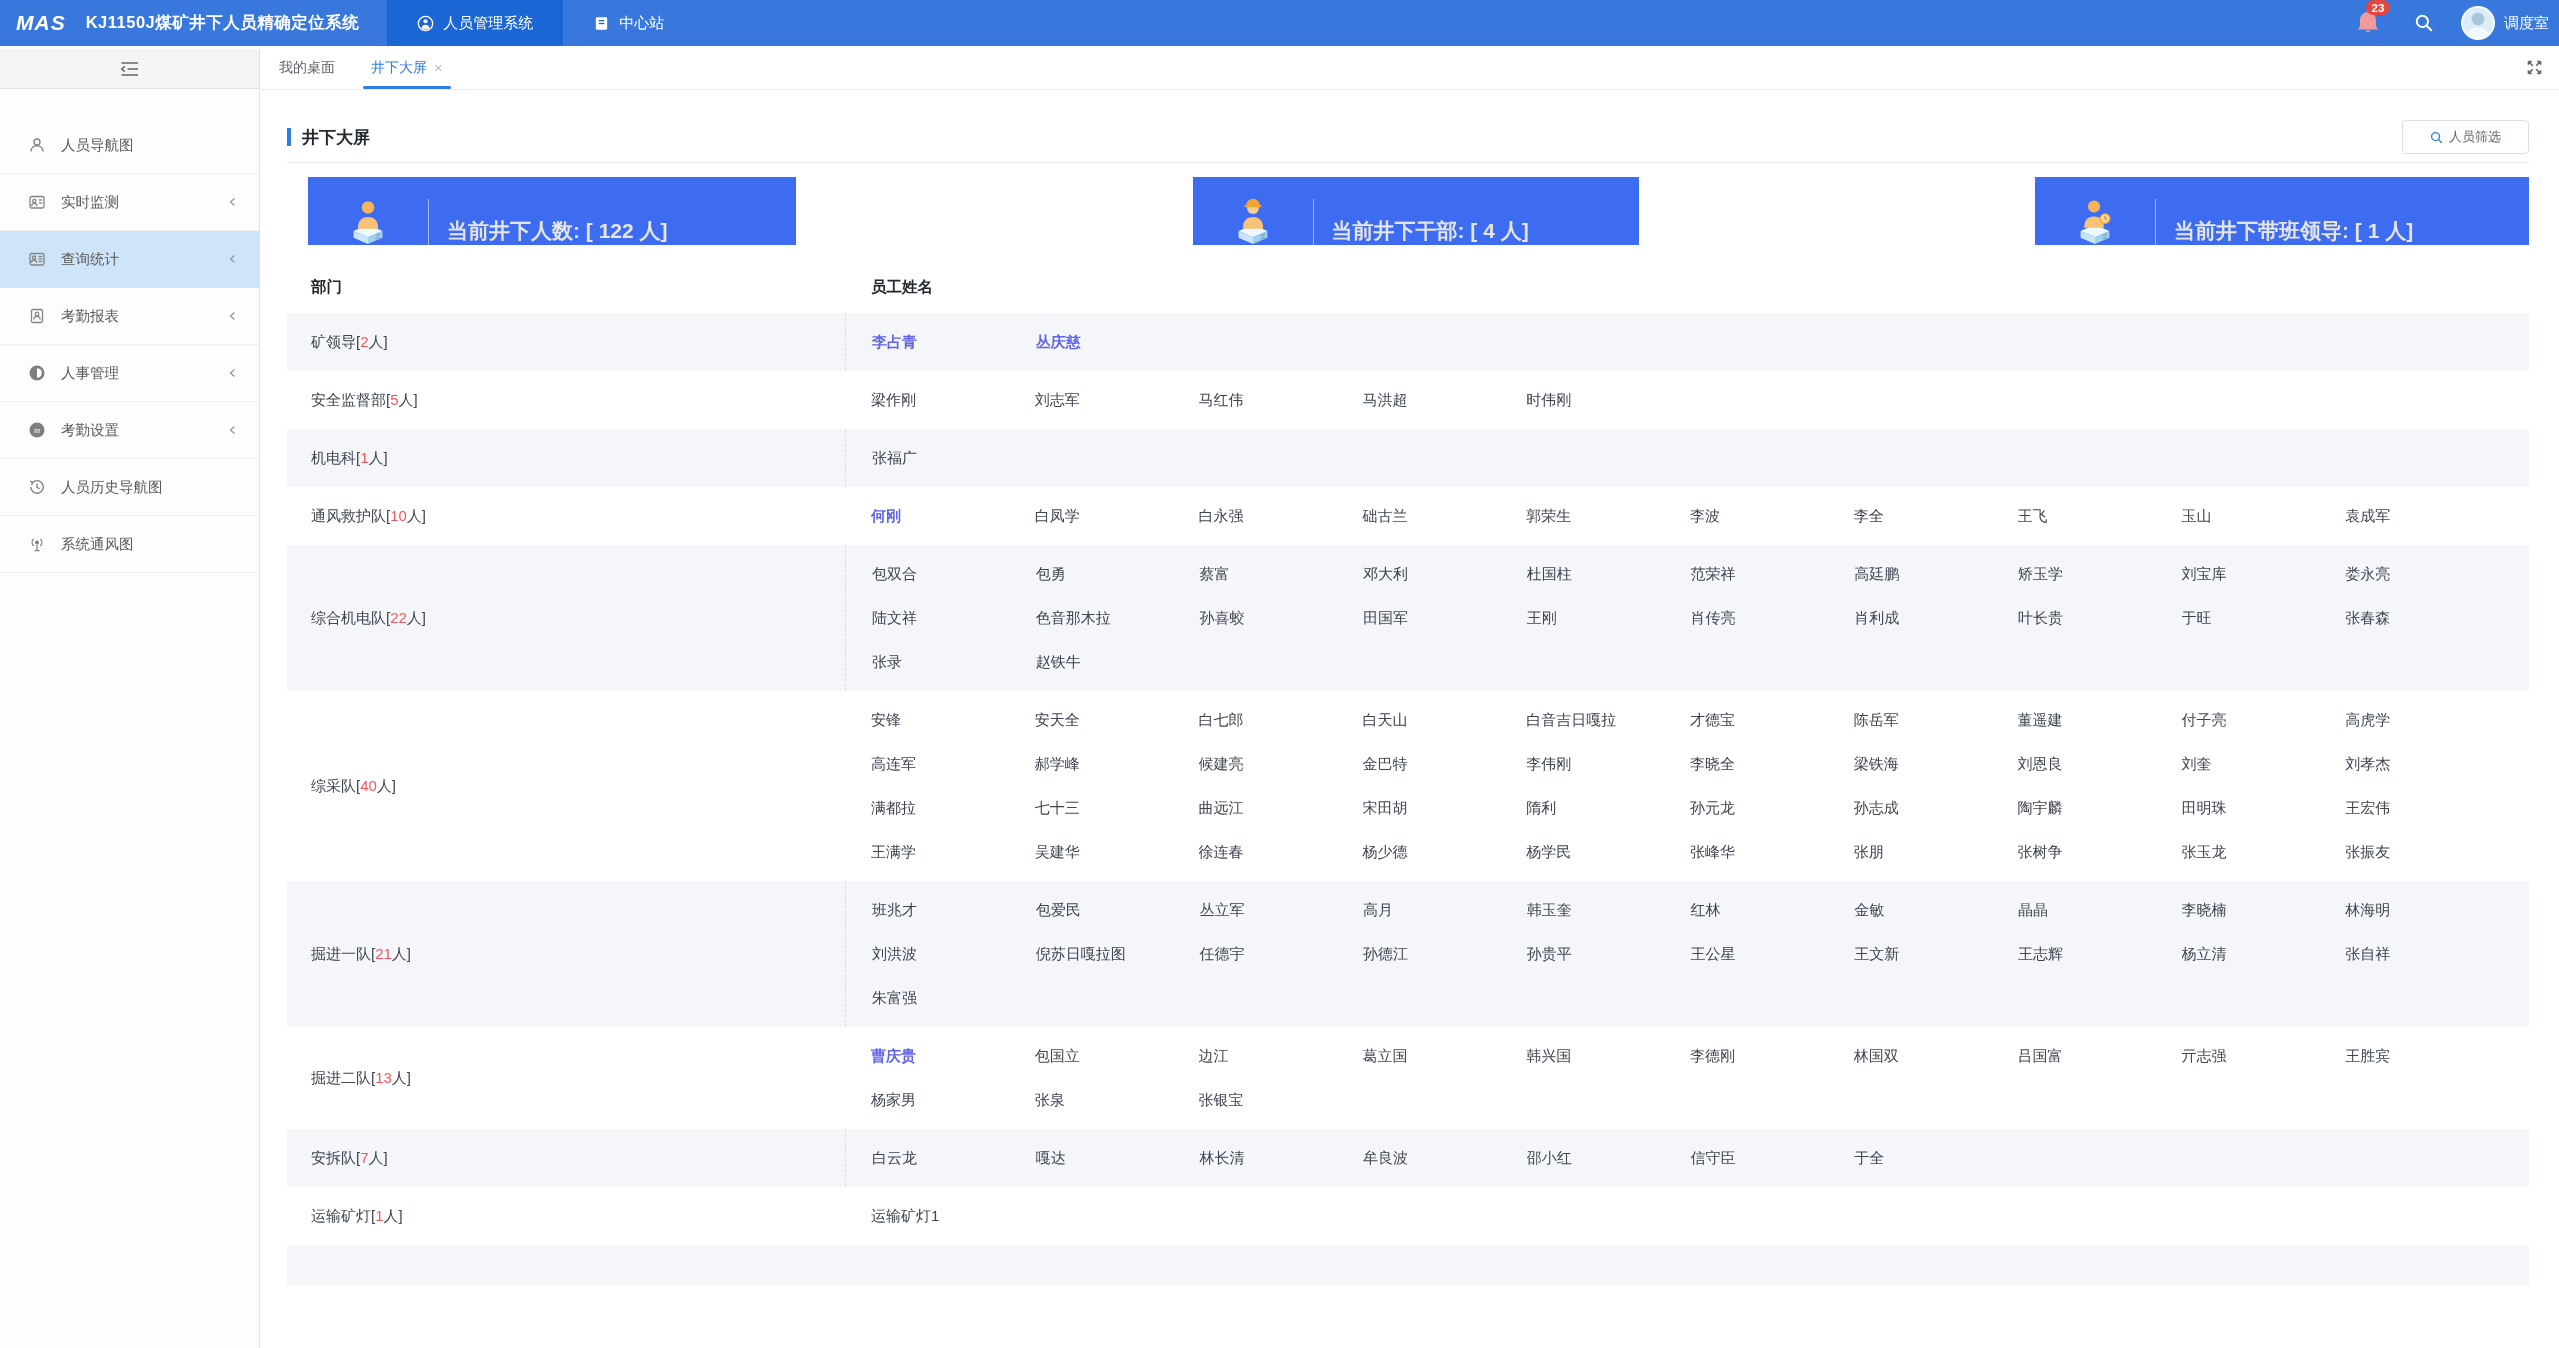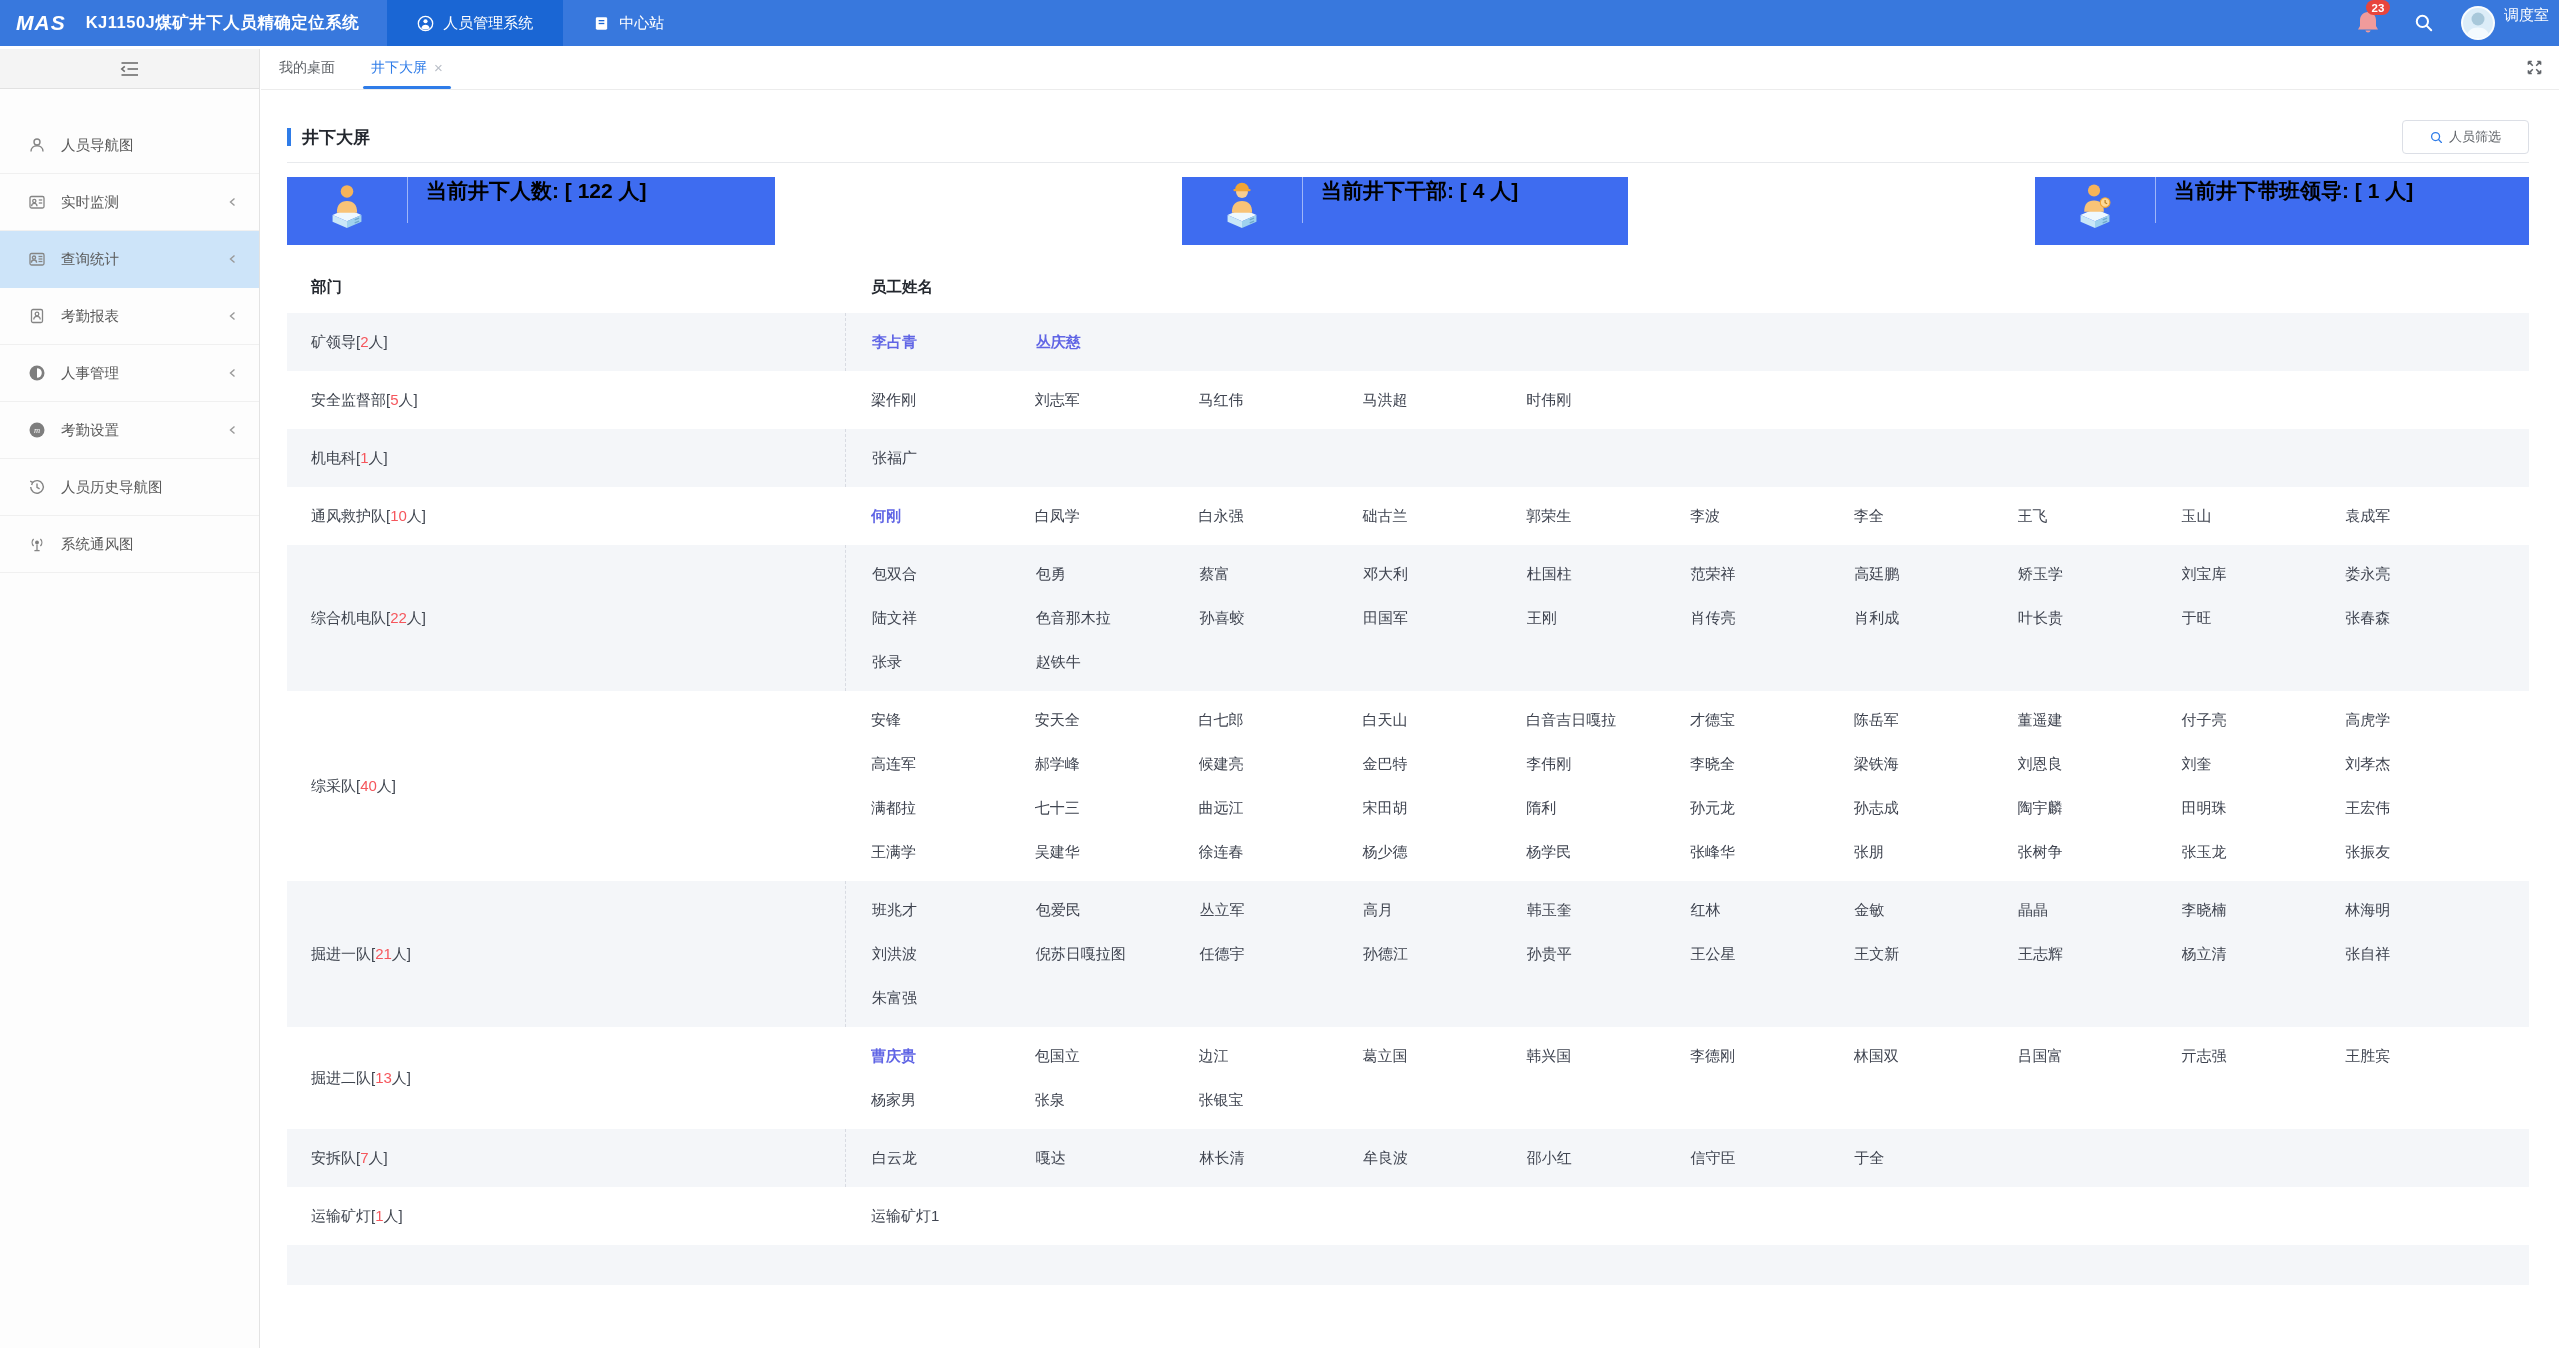--- a/index.html
+++ b/index.html
@@ -10,21 +10,21 @@
   .navbar { height:46px; background:#3878dd; display:flex; align-items:stretch; color:#fff; }
   .brand { display:flex; align-items:center; gap:20px; padding:0 28px 0 16px; }
   .logo { font-style:italic; font-weight:bold; font-size:21px; letter-spacing:1px; }
   .brand-title { font-size:16.5px; font-weight:bold; letter-spacing:.5px; }
   .nav-item { display:flex; align-items:center; gap:9px; padding:0 30px; font-size:15px; cursor:pointer; }
   .nav-item.active { background:#1a66d4; }
   .nav-right { margin-left:auto; display:flex; align-items:center; gap:27px; padding-right:10px; }
   .bell-wrap { position:relative; margin-right:6px; cursor:pointer; }
   .badge { position:absolute; top:-9px; left:11px; background:#e8453c; color:#fff; border-radius:10px;
     font-size:11.5px; font-weight:bold; padding:1.5px 5.5px; }
-  .user-wrap { display:flex; gap:9px; cursor:pointer; }
+  .user-wrap { display:flex; align-items:center; gap:9px; cursor:pointer; }
   .avatar { width:34px; height:34px; border-radius:50%; background:#dcedf8; border:2px solid rgba(255,255,255,.85);
     display:flex; align-items:flex-end; justify-content:center; overflow:hidden; }
   .user-name { font-size:15px; }
 
   
   .sidebar { position:absolute; left:0; top:49px; width:260px; bottom:0; background:#fdfdfd;
     border-right:1px solid #e3e3e3; }
   .collapse-bar { height:40px; background:#f4f4f4; border-bottom:1px solid #e1e1e1;
     display:flex; align-items:center; justify-content:center; cursor:pointer; }
   .menu { padding-top:28px; }
@@ -46,21 +46,21 @@
 
   .content { padding:34px 30px 0 26px; }
   .page-head { display:flex; align-items:center; height:26px; }
   .accent-bar { width:4px; height:18px; background:#2f7ce8; margin-right:11px; }
   .page-title { font-size:17px; font-weight:bold; color:#23272e; }
   .filter-btn { margin-left:auto; display:flex; align-items:center; gap:6px; border:1px solid #dcdfe6;
     border-radius:4px; background:#fff; padding:7px 27px; font-size:13px; color:#5f6368; cursor:pointer; }
   .head-rule { height:1px; background:#e8eaed; margin-top:12px; }
 
   .banners { display:flex; justify-content:space-between; margin-top:14px; }
-  .banner { background:#3e6cf0; height:68px; display:flex; align-items:flex-start; color:#000000; }
+  .banner { background:#3e6cf0; height:68px; display:flex; align-items:flex-end; color:#e5e5e5;margin-left:21px; }
   .banner:nth-child(1){ width:488px; } .banner:nth-child(2){ width:446px; } .banner:nth-child(3){ width:494px; }
   .banner-icon-box { width:120px; display:flex; justify-content:center; align-items:center; }
   .banner-div { width:1px; height:46px; background:rgba(255,255,255,.5); }
   .banner-text { padding:0 18px; font-size:21px; font-weight:bold; white-space:nowrap; }
 
   
   .ptable { margin-top:16px; }
   .thead { display:flex; align-items:center; height:52px; font-size:15.5px; font-weight:bold; color:#23272e; }
   .dept-col { flex:0 0 558px; padding-left:24px; }
   .names-col { flex:1; padding-left:26px; }

